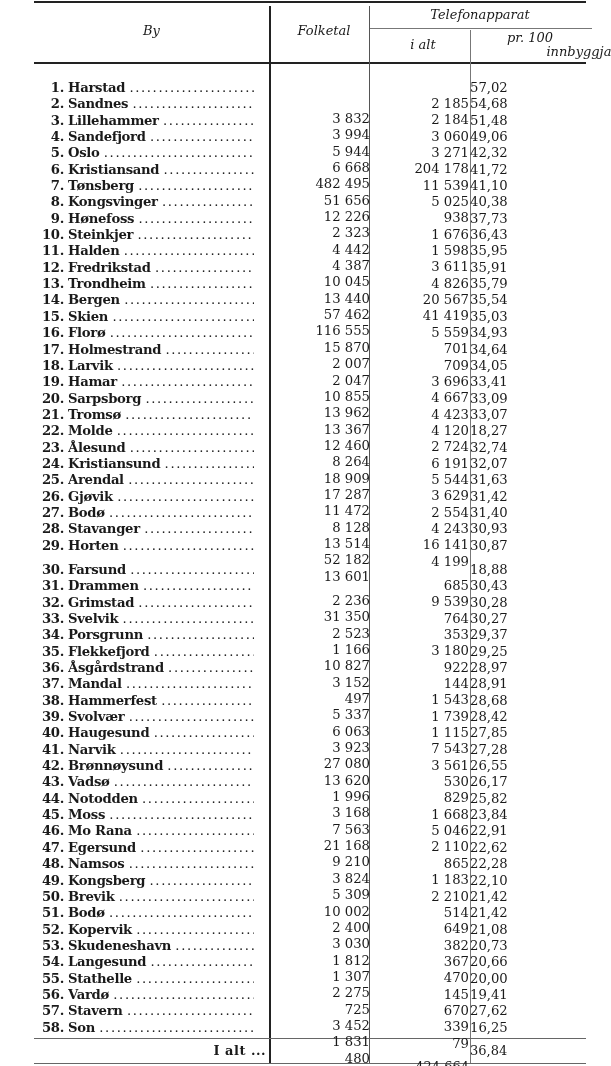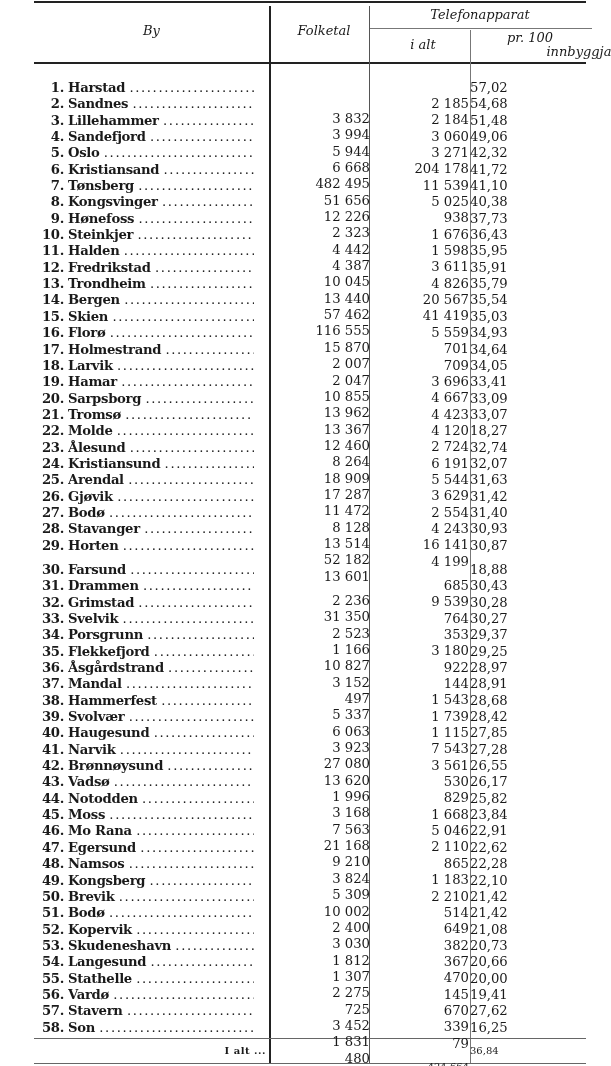--- a/index.html
+++ b/index.html
@@ -10,21 +10,21 @@
   .hdr { position: absolute; font-size: 13px; text-align: center; line-height: 14px; font-style: italic; }
   .tbl { position: absolute; left: 0; top: 80px; width: 611px; }
   .row { position: relative; height: 16.35px; font-size: 13.2px; line-height: 16px; }
   .row.gap { margin-top: 8px; }
   .num { position: absolute; left: 40px; width: 24px; text-align: right; font-weight: bold; letter-spacing: -0.3px; }
   .name { position: absolute; left: 68px; width: 186px; overflow: hidden; white-space: nowrap; font-weight: bold; letter-spacing: -0.3px; }
   .name .dots { font-weight: normal; letter-spacing: 1.6px; }
   .c1 { position: absolute; right: 241px; text-align: right; white-space: nowrap; margin-top: 31px; }
   .c2 { position: absolute; right: 142px; text-align: center; white-space: nowrap; margin-top: 16px; }
   .c3 { position: absolute; left: 470px; width: 120px; text-align: left; white-space: nowrap; }
-  .total { position: absolute; left: 0; top: 1042px; width: 611px; height: 18px; font-size: 10px; line-height: 18px; }
+  .total { position: absolute; left: 0; top: 1042px; width: 611px; height: 18px; font-size: 13px; line-height: 18px; }
   .total .lbl { position: absolute; right: 345px; font-weight: bold; white-space: nowrap; letter-spacing: 0.5px; }
 </style>
 </head>
 <body>
 
 <div class="rule" style="left:34px; top:1px; width:552px; height:2px;"></div>
 <div class="rule" style="left:370px; top:28px; width:222px; height:1px; background:#777;"></div>
 <div class="rule" style="left:34px; top:62px; width:552px; height:2px;"></div>
 <div class="vline" style="left:269px; top:6px; width:2px; height:1057px;"></div>
 <div class="vline" style="left:369px; top:6px; width:1px; height:1057px; background:#555;"></div>

